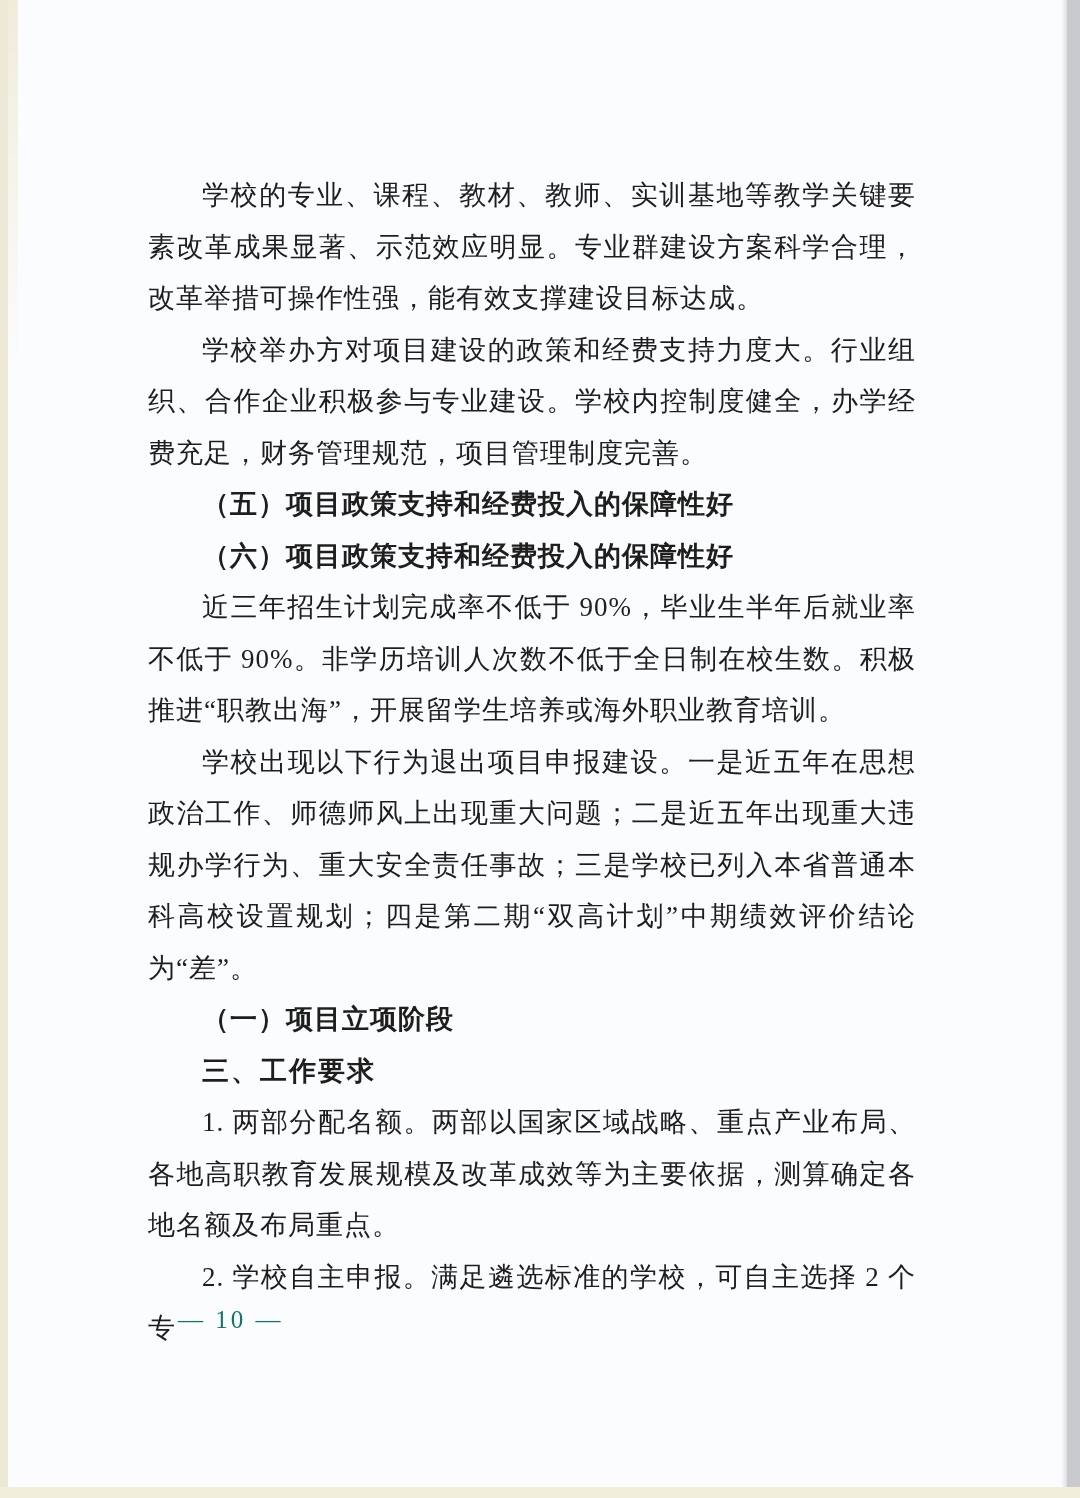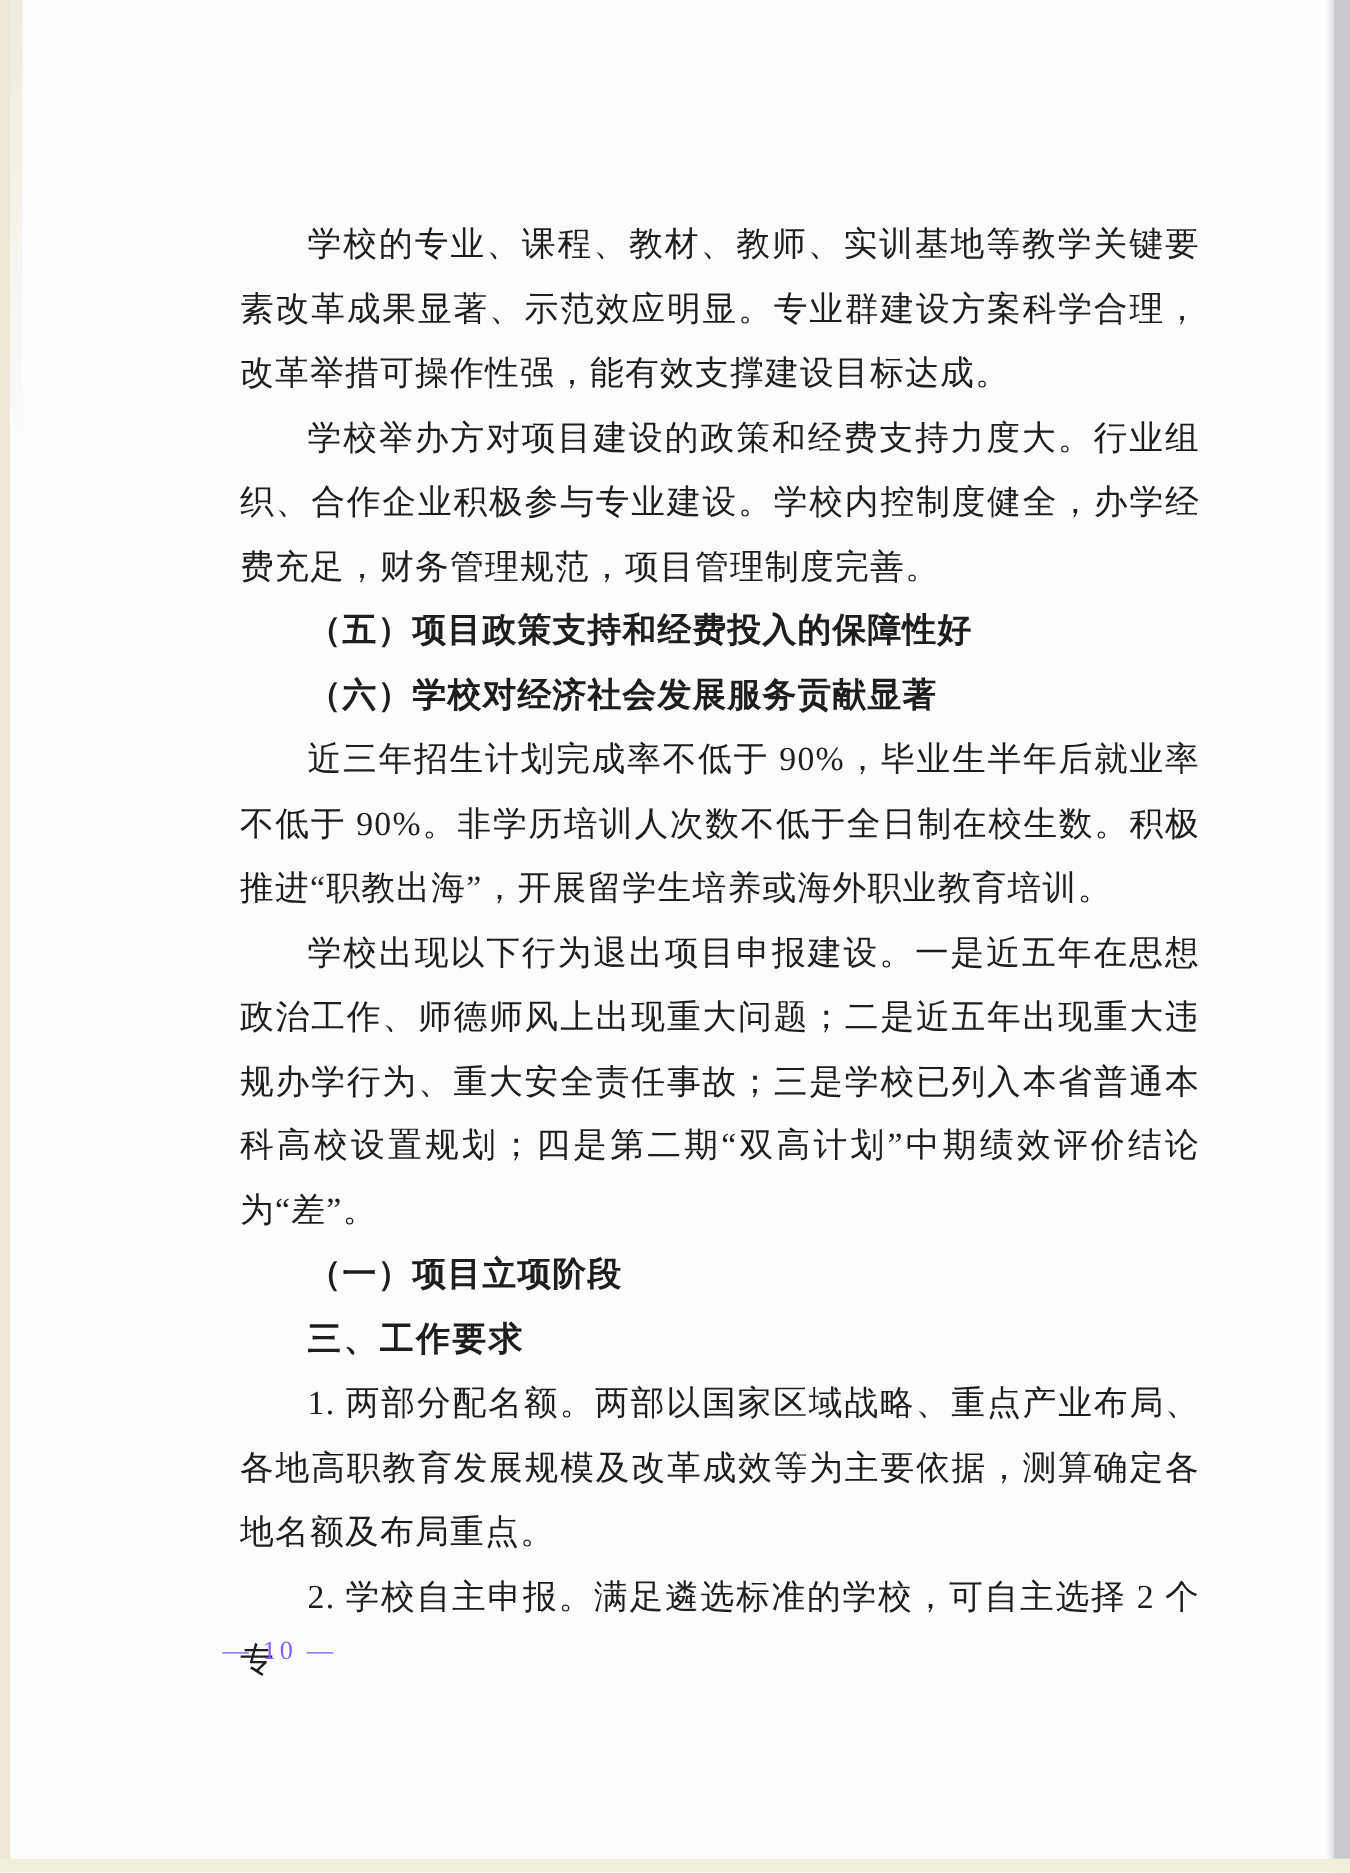--- a/index.html
+++ b/index.html
@@ -40,62 +40,61 @@
   
   .content {
     position: absolute;
     left: 148px;
     top: 170px;
     width: 768px;
     color: #1e1e1f;
     font-size: 27px;
     line-height: 51.5px;
     letter-spacing: 1px;
-    margin-left: 44px;
   }
   p.doc {
     margin: 0;
     text-indent: 2em;
     text-align: justify;
   }
   p.h-kai { font-weight: bold; }
   p.h-hei {
     font-weight: bold;
     font-family: "Liberation Sans", "DejaVu Sans", sans-serif;
     letter-spacing: 2px;
   }
   .lead { font-weight: normal; }
   .page-number {
     position: absolute;
     left: 178px;
     top: 1302px;
-    font-size: 21px;
+    font-size: 25px;
     line-height: 36px;
-    color: #8b5cf6;
+    color: #0f766e;
     letter-spacing: 3px;
   }
 </style>
 </head>
 <body>
 
 <div class="edge-left"></div>
 <div class="edge-left-taper"></div>
 <div class="edge-right-soft"></div>
 <div class="edge-right"></div>
 <div class="edge-bottom"></div>
 
 <div class="content">
 
   <p class="doc body">学校的专业、课程、教材、教师、实训基地等教学关键要素改革成果显著、示范效应明显。专业群建设方案科学合理，改革举措可操作性强，能有效支撑建设目标达成。</p>
 
   <p class="doc body">学校举办方对项目建设的政策和经费支持力度大。行业组织、合作企业积极参与专业建设。学校内控制度健全，办学经费充足，财务管理规范，项目管理制度完善。</p>
 
   <p class="doc h-kai">（五）项目政策支持和经费投入的保障性好</p>
 
-  <p class="doc h-kai">（六）学校对经济社会发展服务贡献显著</p>
+  <p class="doc h-kai">（六）项目政策支持和经费投入的保障性好</p>
 
   <p class="doc body">近三年招生计划完成率不低于 90%，毕业生半年后就业率不低于 90%。非学历培训人次数不低于全日制在校生数。积极推进“职教出海”，开展留学生培养或海外职业教育培训。</p>
 
   <p class="doc body">学校出现以下行为退出项目申报建设。一是近五年在思想政治工作、师德师风上出现重大问题；二是近五年出现重大违规办学行为、重大安全责任事故；三是学校已列入本省普通本科高校设置规划；四是第二期“双高计划”中期绩效评价结论为“差”。</p>
 
   <p class="doc h-kai">（一）项目立项阶段</p>
 
   <p class="doc h-hei">三、工作要求</p>
 
   <p class="doc body">

